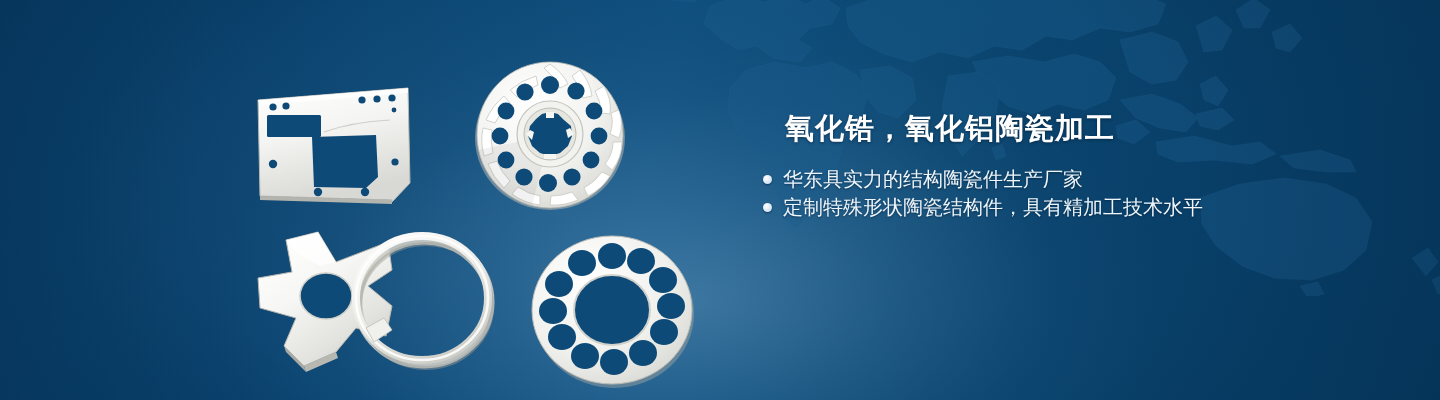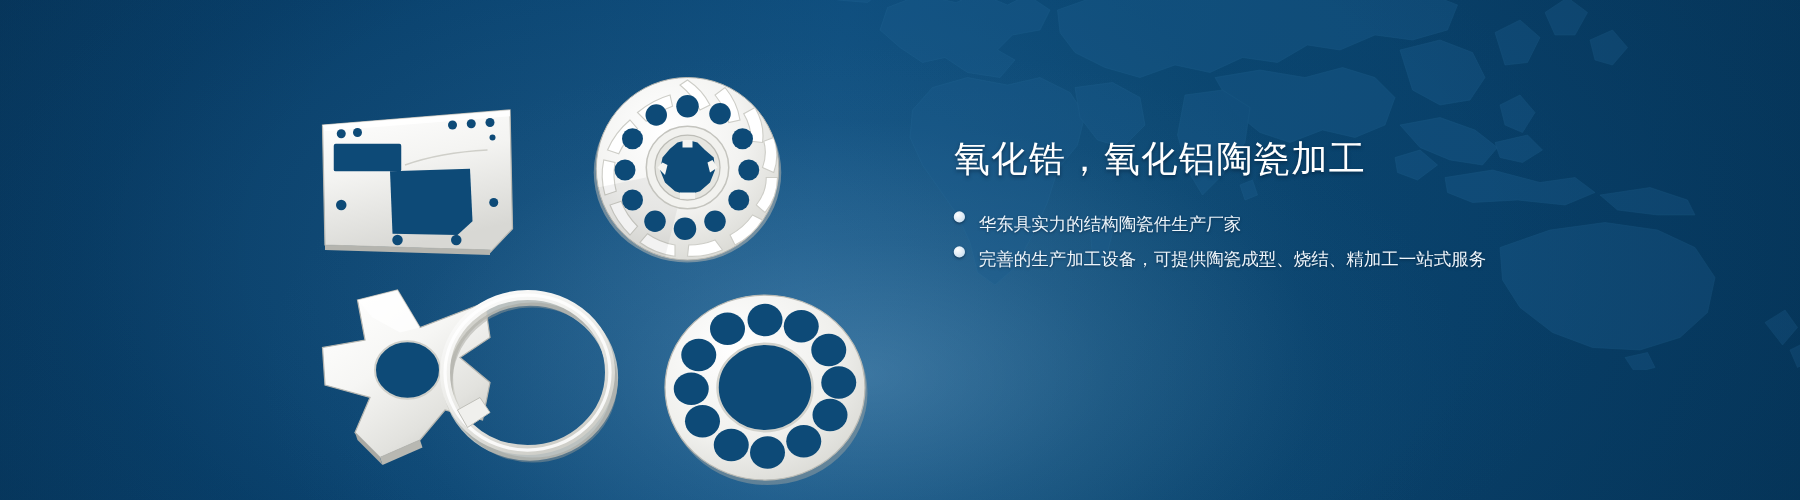--- a/index.html
+++ b/index.html
@@ -25,28 +25,29 @@
   
   .vignette{
     position:absolute;inset:0;pointer-events:none;
     background:
       radial-gradient(ellipse 1100px 620px at 700px 200px, rgba(0,0,0,0) 45%, rgba(2,24,45,0.22) 85%, rgba(2,22,42,0.42) 100%);
   }
   
   #textblock{position:absolute;left:763px;top:108px;width:620px;}
   #title{
     color:#ffffff;font-size:29px;line-height:40px;letter-spacing:1px;
-    font-weight:400;text-shadow:0 1px 3px rgba(0,20,40,0.55);
+    font-weight:700;text-shadow:0 1px 3px rgba(0,20,40,0.55);
     white-space:nowrap;
+    margin-left:22px;
   }
   #bullets{margin-top:21px;list-style:none;padding:0;}
   .bullet{
-    display:flex;
+    display:flex;align-items:center;
     margin-bottom:7px;
-    color:#eef5fb;font-size:14px;line-height:21px;
+    color:#eef5fb;font-size:20px;line-height:21px;
     text-shadow:0 1px 2px rgba(0,20,40,0.5);
     white-space:nowrap;
   }
   .dot{
     width:9px;height:9px;border-radius:50%;
     background:radial-gradient(circle at 35% 32%,#ffffff 0%,#dbe9f5 55%,#b9d2e6 100%);
     margin-right:11px;flex:0 0 auto;
     box-shadow:0 1px 2px rgba(0,15,35,0.5);
   }
   
@@ -261,18 +262,18 @@
 
   <div id="textblock">
     <div id="title">氧化锆，氧化铝陶瓷加工</div>
     <ul id="bullets">
       <li class="bullet">
         <span class="dot"></span>
         <span>华东具实力的结构陶瓷件生产厂家</span>
       </li>
       <li class="bullet">
         <span class="dot"></span>
-        <span>完善的生产加工设备，可提供陶瓷成型、烧结、精加工一站式服务</span>
+        <span>定制特殊形状陶瓷结构件，具有精加工技术水平</span>
       </li>
     </ul>
   </div>
 
 </div>
 
 </body></html>

